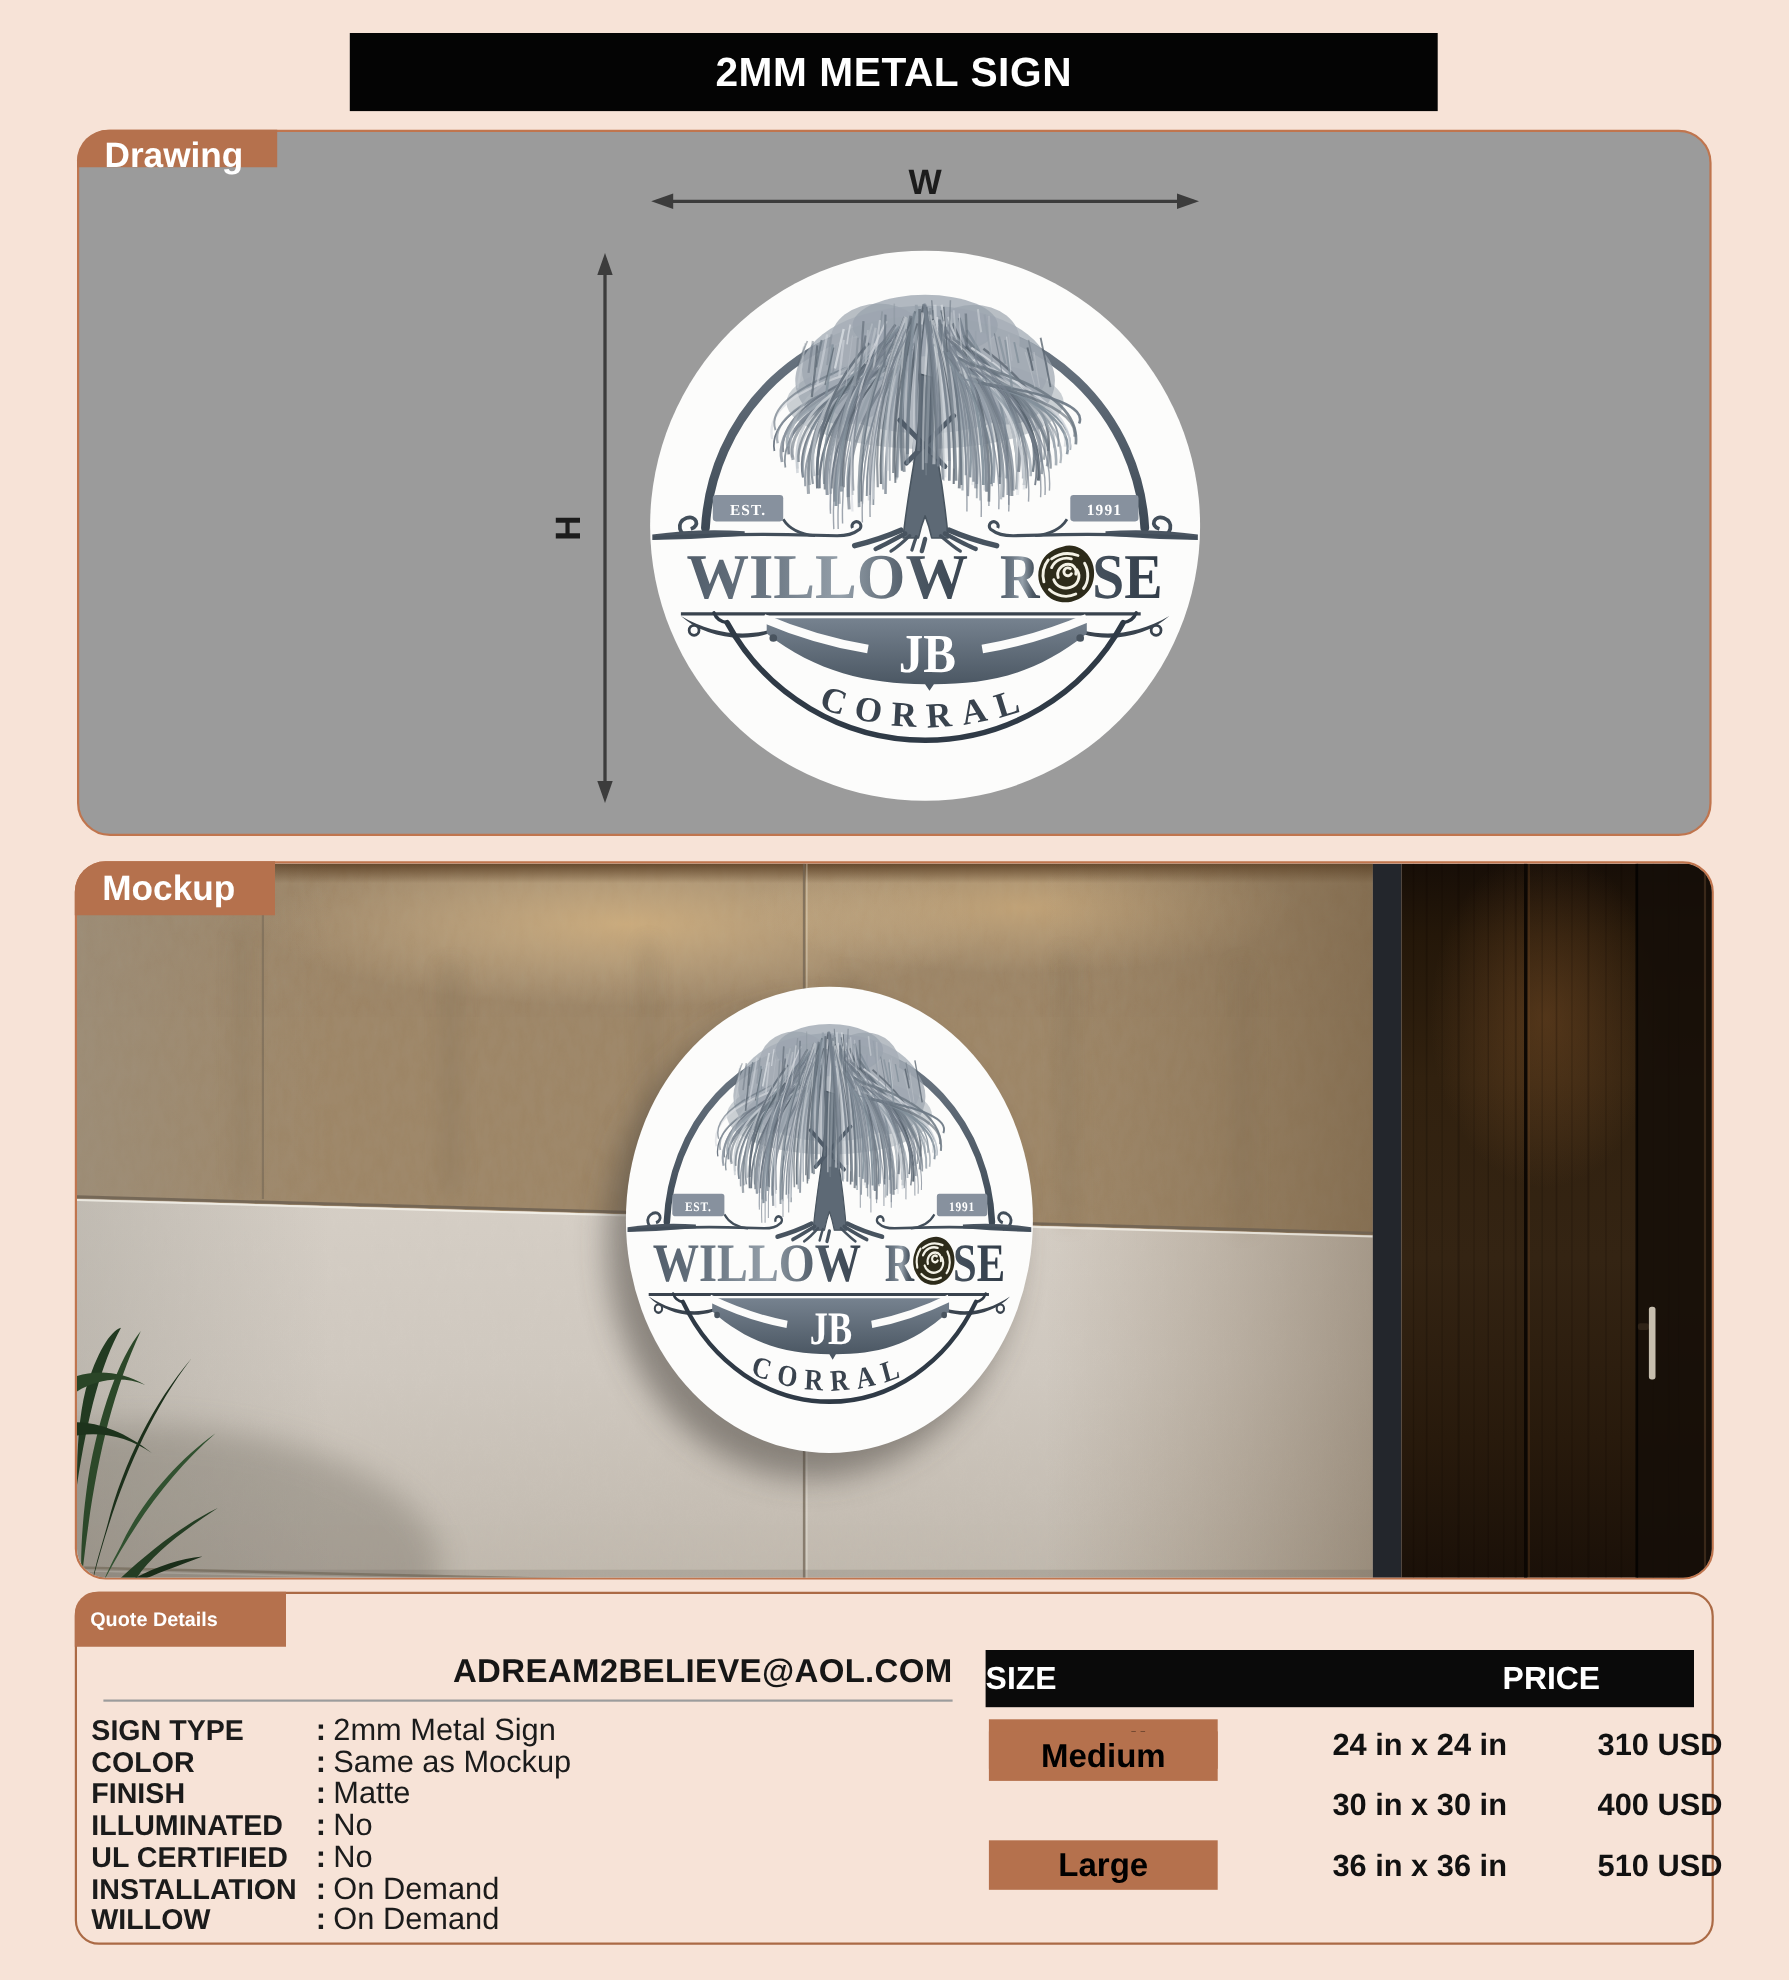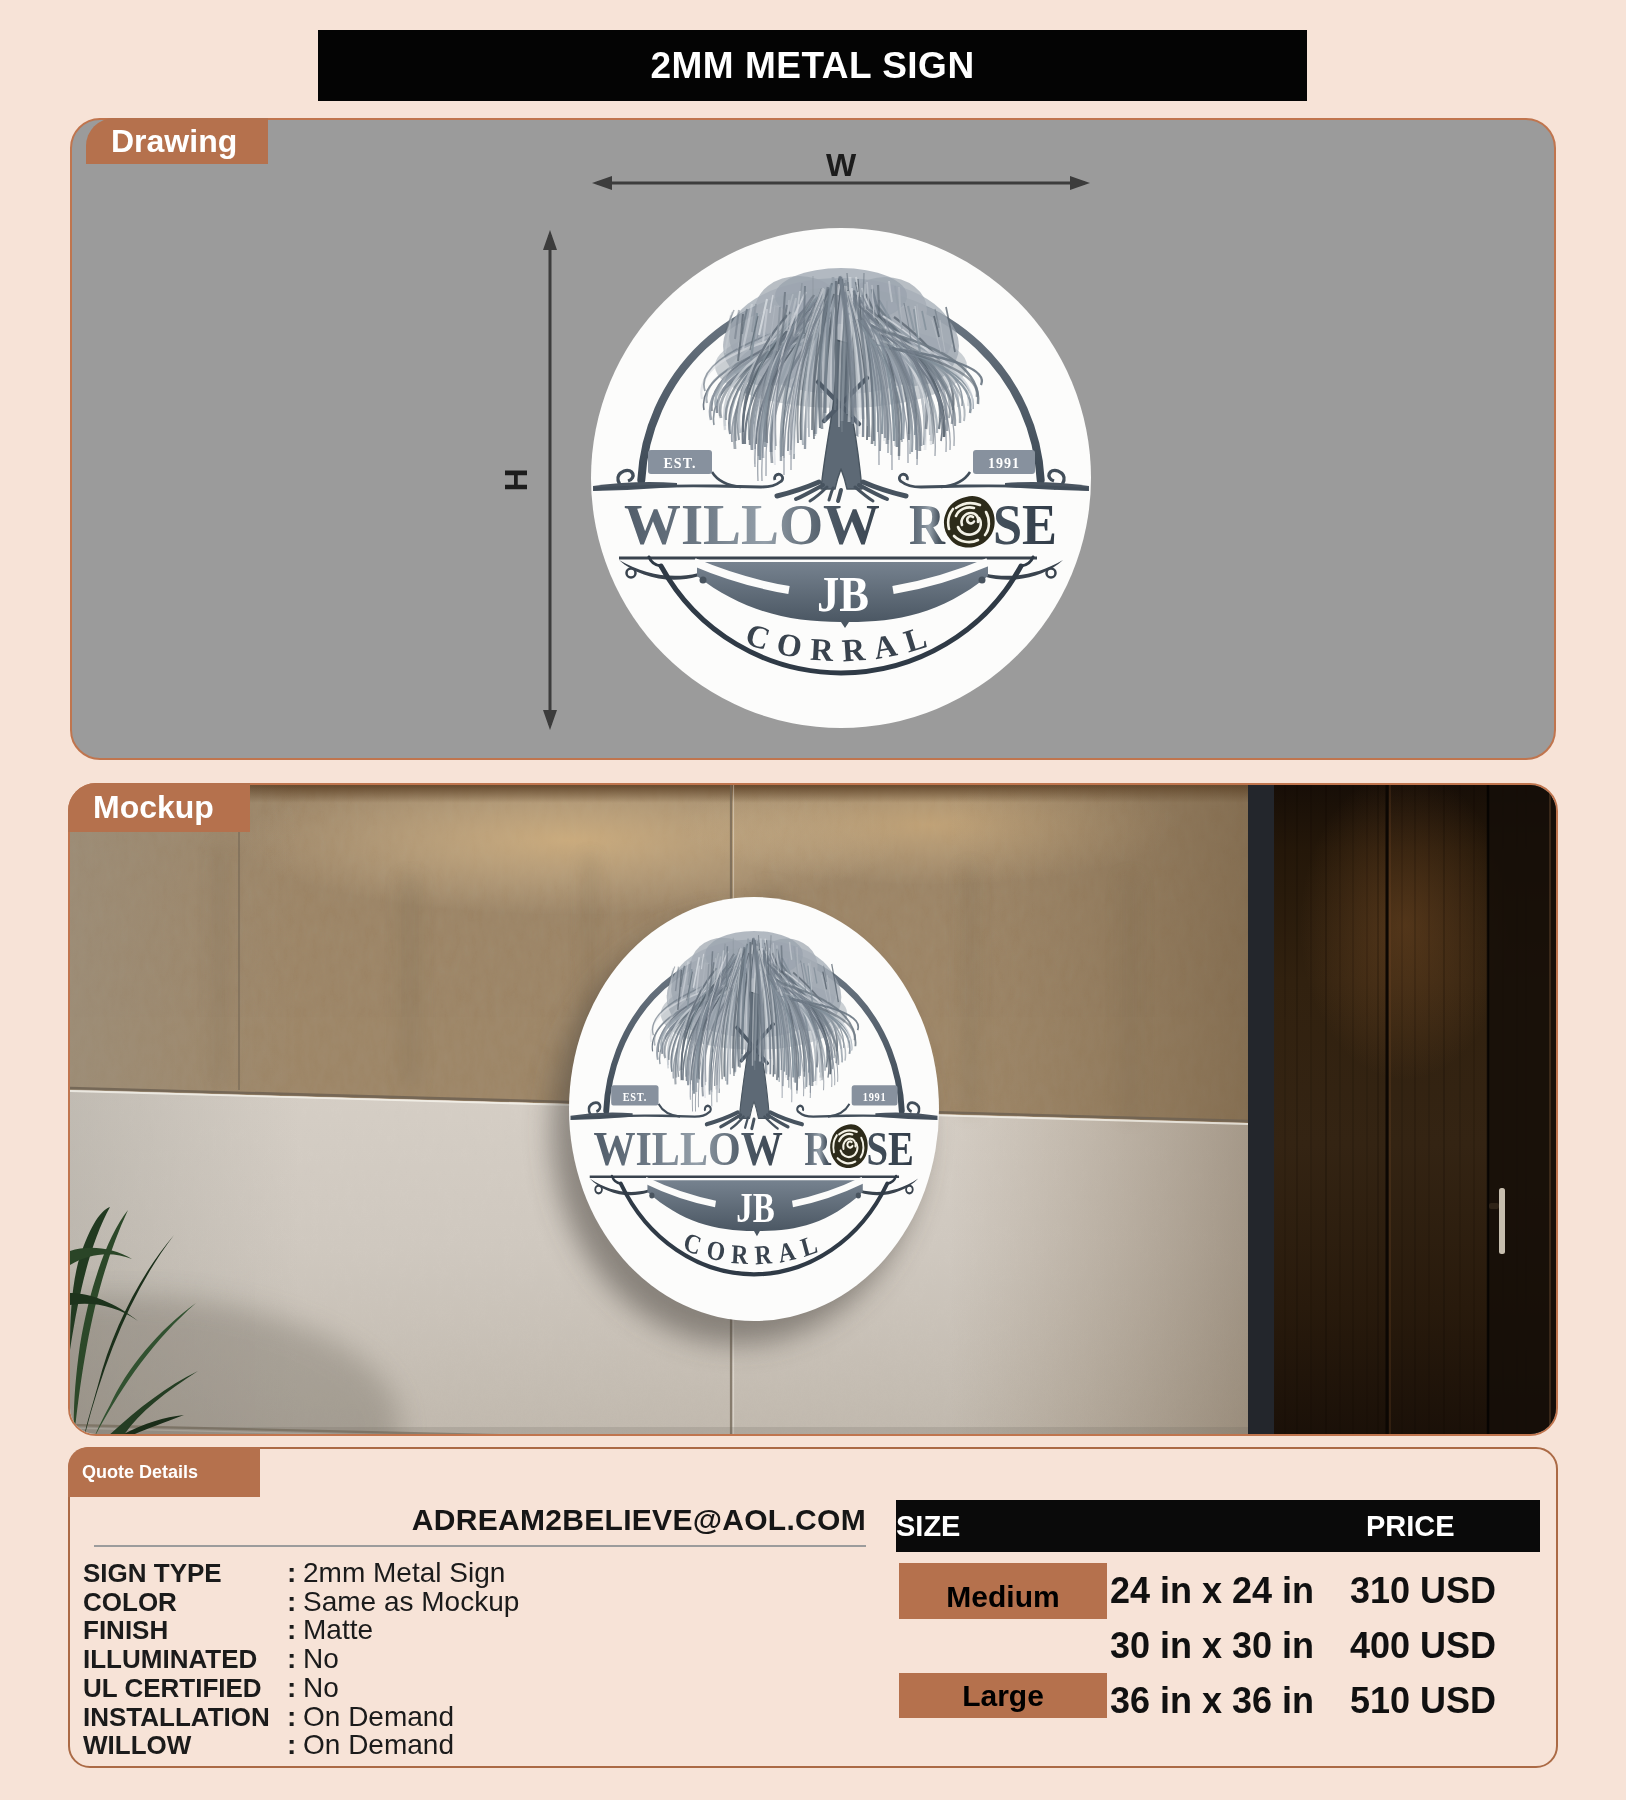--- a/index.html
+++ b/index.html
@@ -4,37 +4,37 @@
 <style>
   html,body{margin:0;padding:0}
   body{width:1626px;height:1800px;background:#f7e3d7;font-family:"Liberation Sans",sans-serif;position:relative;overflow:hidden}
   .abs{position:absolute}
   .titlebar{position:absolute;left:318px;top:30px;width:989px;height:71px;background:#040404;color:#fff;
     font-weight:bold;font-size:37px;letter-spacing:0.5px;text-align:center;line-height:71px}
   .panel-drawing{position:absolute;left:70px;top:118px;width:1486px;height:642px;background:#9b9b9b;
     border:2px solid #c0754e;border-radius:30px;box-sizing:border-box}
   .tag{position:absolute;background:#b5714d;color:#fff;font-weight:bold;font-size:32px;line-height:46px;
     padding-left:25px;box-sizing:border-box;white-space:nowrap}
-  .tag-drawing{left:86px;top:118px;width:182px;height:46px;border-radius:28px 0 0 0}
+  .tag-drawing{left:70px;top:118px;width:182px;height:34px;border-radius:28px 0 0 0}
   .tag-mockup{left:68px;top:783px;width:182px;height:49px;line-height:49px;border-radius:28px 0 0 0}
   .tag-quote{left:68px;top:1447px;width:192px;height:50px;line-height:50px;border-radius:20px 0 0 0;font-size:18px;padding-left:14px}
   .mockwrap{position:absolute;left:68px;top:783px;width:1490px;height:653px;border-radius:28px;overflow:hidden;
     border:2px solid #c0754e;box-sizing:border-box}
   .quotebox{position:absolute;left:68px;top:1447px;width:1490px;height:321px;border:2px solid #ab6a45;
     border-radius:22px;box-sizing:border-box}
   .email{position:absolute;left:94px;top:1503px;width:772px;text-align:right;font-weight:bold;font-size:30px;color:#161616;letter-spacing:0.3px}
   .hr1{position:absolute;left:94px;top:1545px;width:772px;height:2px;background:#9c9c9c}
   .kv{position:absolute;left:83px;top:1559px;font-size:28px;color:#1b1b1b;line-height:28.7px;white-space:pre}
   .kv b{display:inline-block;width:204px;letter-spacing:0;font-size:26px}
   .kv .c{display:inline-block;width:16px;font-weight:bold}
   .thead{position:absolute;left:896px;top:1500px;width:644px;height:52px;background:#0a0a0a;color:#fff;font-weight:bold;font-size:29px}
   .thead span{position:absolute;top:0;line-height:52px;text-align:left}
   .btn{position:absolute;left:899px;width:208px;height:45px;background:#b5714d;color:#000000;font-weight:bold;
     font-size:30px;text-align:center;line-height:45px}
-  .cell{position:absolute;font-weight:bold;font-size:36px;color:#111;text-align:left;width:260px}
+  .cell{position:absolute;font-weight:bold;font-size:28px;color:#111;text-align:right;width:260px}
 </style>
 </head>
 <body>
 
 <div class="titlebar">2MM METAL SIGN</div>
 
 <div class="panel-drawing"></div>
 
 <div class="tag tag-drawing">Drawing</div>
 

